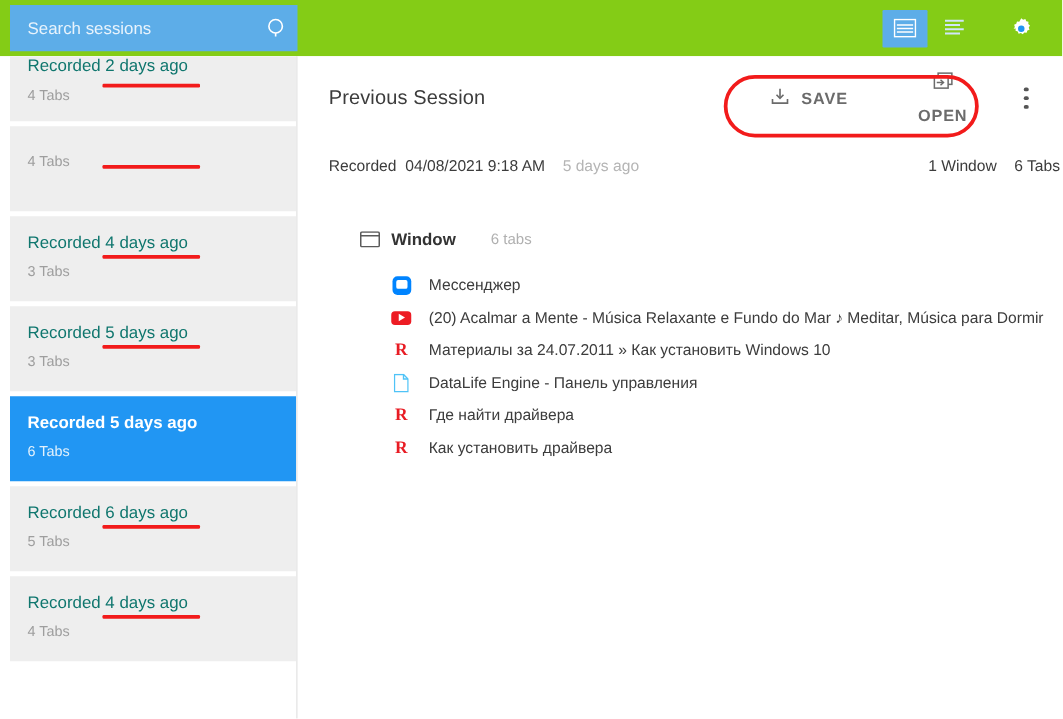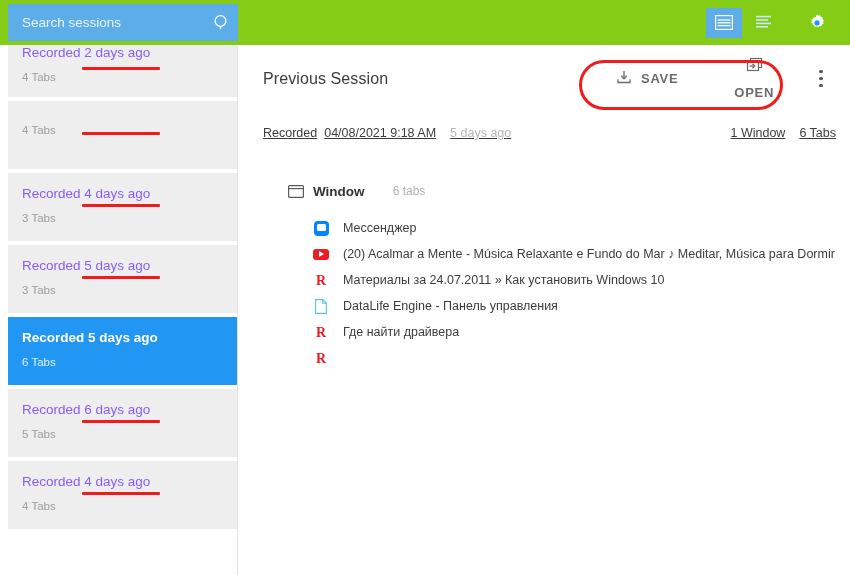--- a/index.html
+++ b/index.html
@@ -58,21 +58,21 @@
     background:#eeeeee;
     box-sizing:border-box;
     padding:13px 0 0 14px;
     height:68px;
     cursor:pointer;
   }
   .session-card.first{
     height:52px;padding-top:0;margin-top:0;
   }
   .session-card .title{
-    font-size:13.5px;color:#8b5cf6;line-height:16px;white-space:nowrap;
+    font-size:13.5px;color:#0f766e;line-height:16px;white-space:nowrap;
   }
   .session-card .sub{
     font-size:11.5px;color:#9e9e9e;margin-top:9px;line-height:14px;
   }
   .session-card.selected{background:#2196f3;}
   .session-card.selected .title{color:#ffffff;font-weight:bold;}
   .session-card.selected .sub{color:#e2f1fc;}
   .underline{
     position:absolute;height:2.5px;background:#f21b1b;border-radius:1px;
   }
@@ -105,22 +105,22 @@
   .kebab i{display:block;width:3.5px;height:3.5px;background:#555;border-radius:50%;}
 
   .annot-oval{
     position:absolute;left:341px;top:15px;width:204px;height:50px;
     border:3.5px solid #f21b1b;border-radius:26px;
     pointer-events:none;box-sizing:border-box;
   }
 
   .meta-row{
     display:flex;align-items:center;
-    padding:0 14px 0 25px;height:42px;
-    font-size:12.5px;color:#3c3c3c;text-decoration:underline;
+    padding:0 2px 0 25px;height:42px;
+    font-size:12.5px;color:#3c3c3c;
   }
   .meta-row .recorded-label{margin-right:7px;}
   .meta-row .recorded-date{margin-right:14px;}
   .meta-row .ago{color:#b5b5b5;}
   .meta-row .spacer{flex:1;}
   .meta-row .windows{margin-right:14px;}
 
   .window-block{margin-top:24px;}
   .window-row{
     display:flex;align-items:center;padding-left:50px;height:26px;margin-top:12px;
@@ -341,19 +341,20 @@
           <span class="tab-favicon">
             <span class="fav-remontka">R</span>
           </span>
           <span class="tab-title">Где найти драйвера</span>
         </div>
 
         <div class="tab-row">
           <span class="tab-favicon">
             <span class="fav-remontka">R</span>
           </span>
+          <span class="tab-title">Как установить драйвера</span>
         </div>
 
       </div>
     </div>
 
   </div>
 </div>
 
 </body></html>

